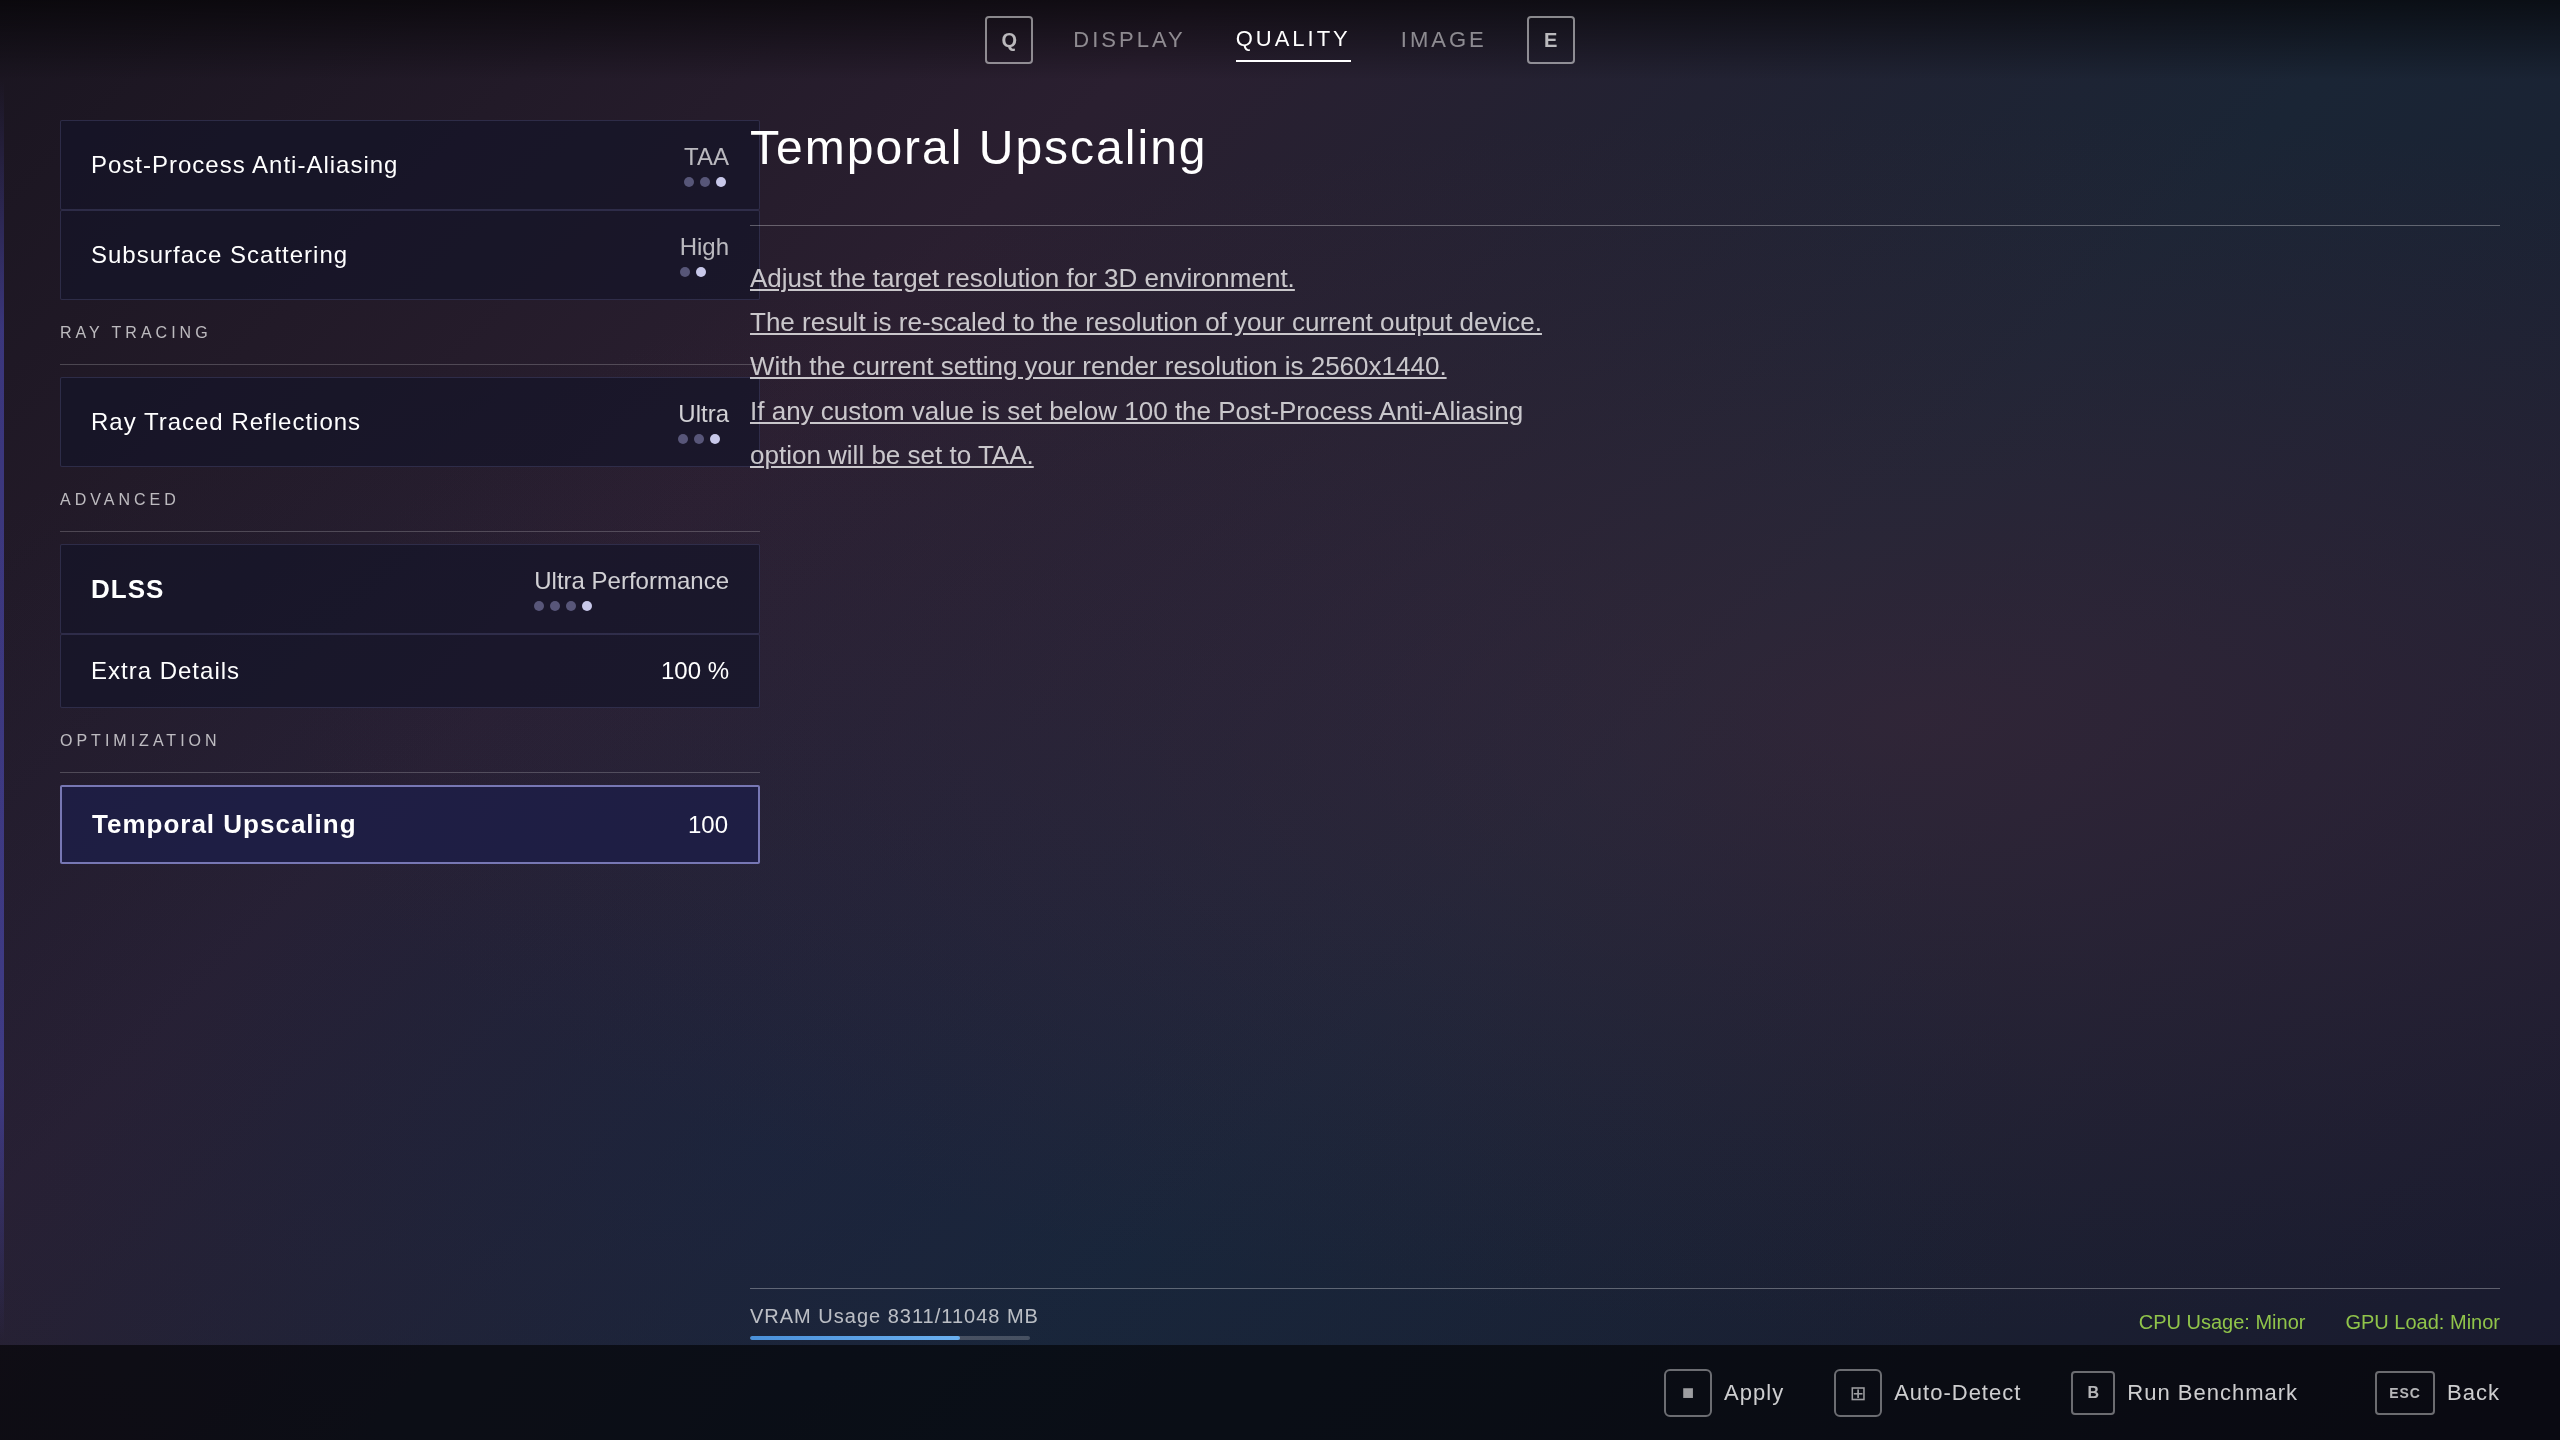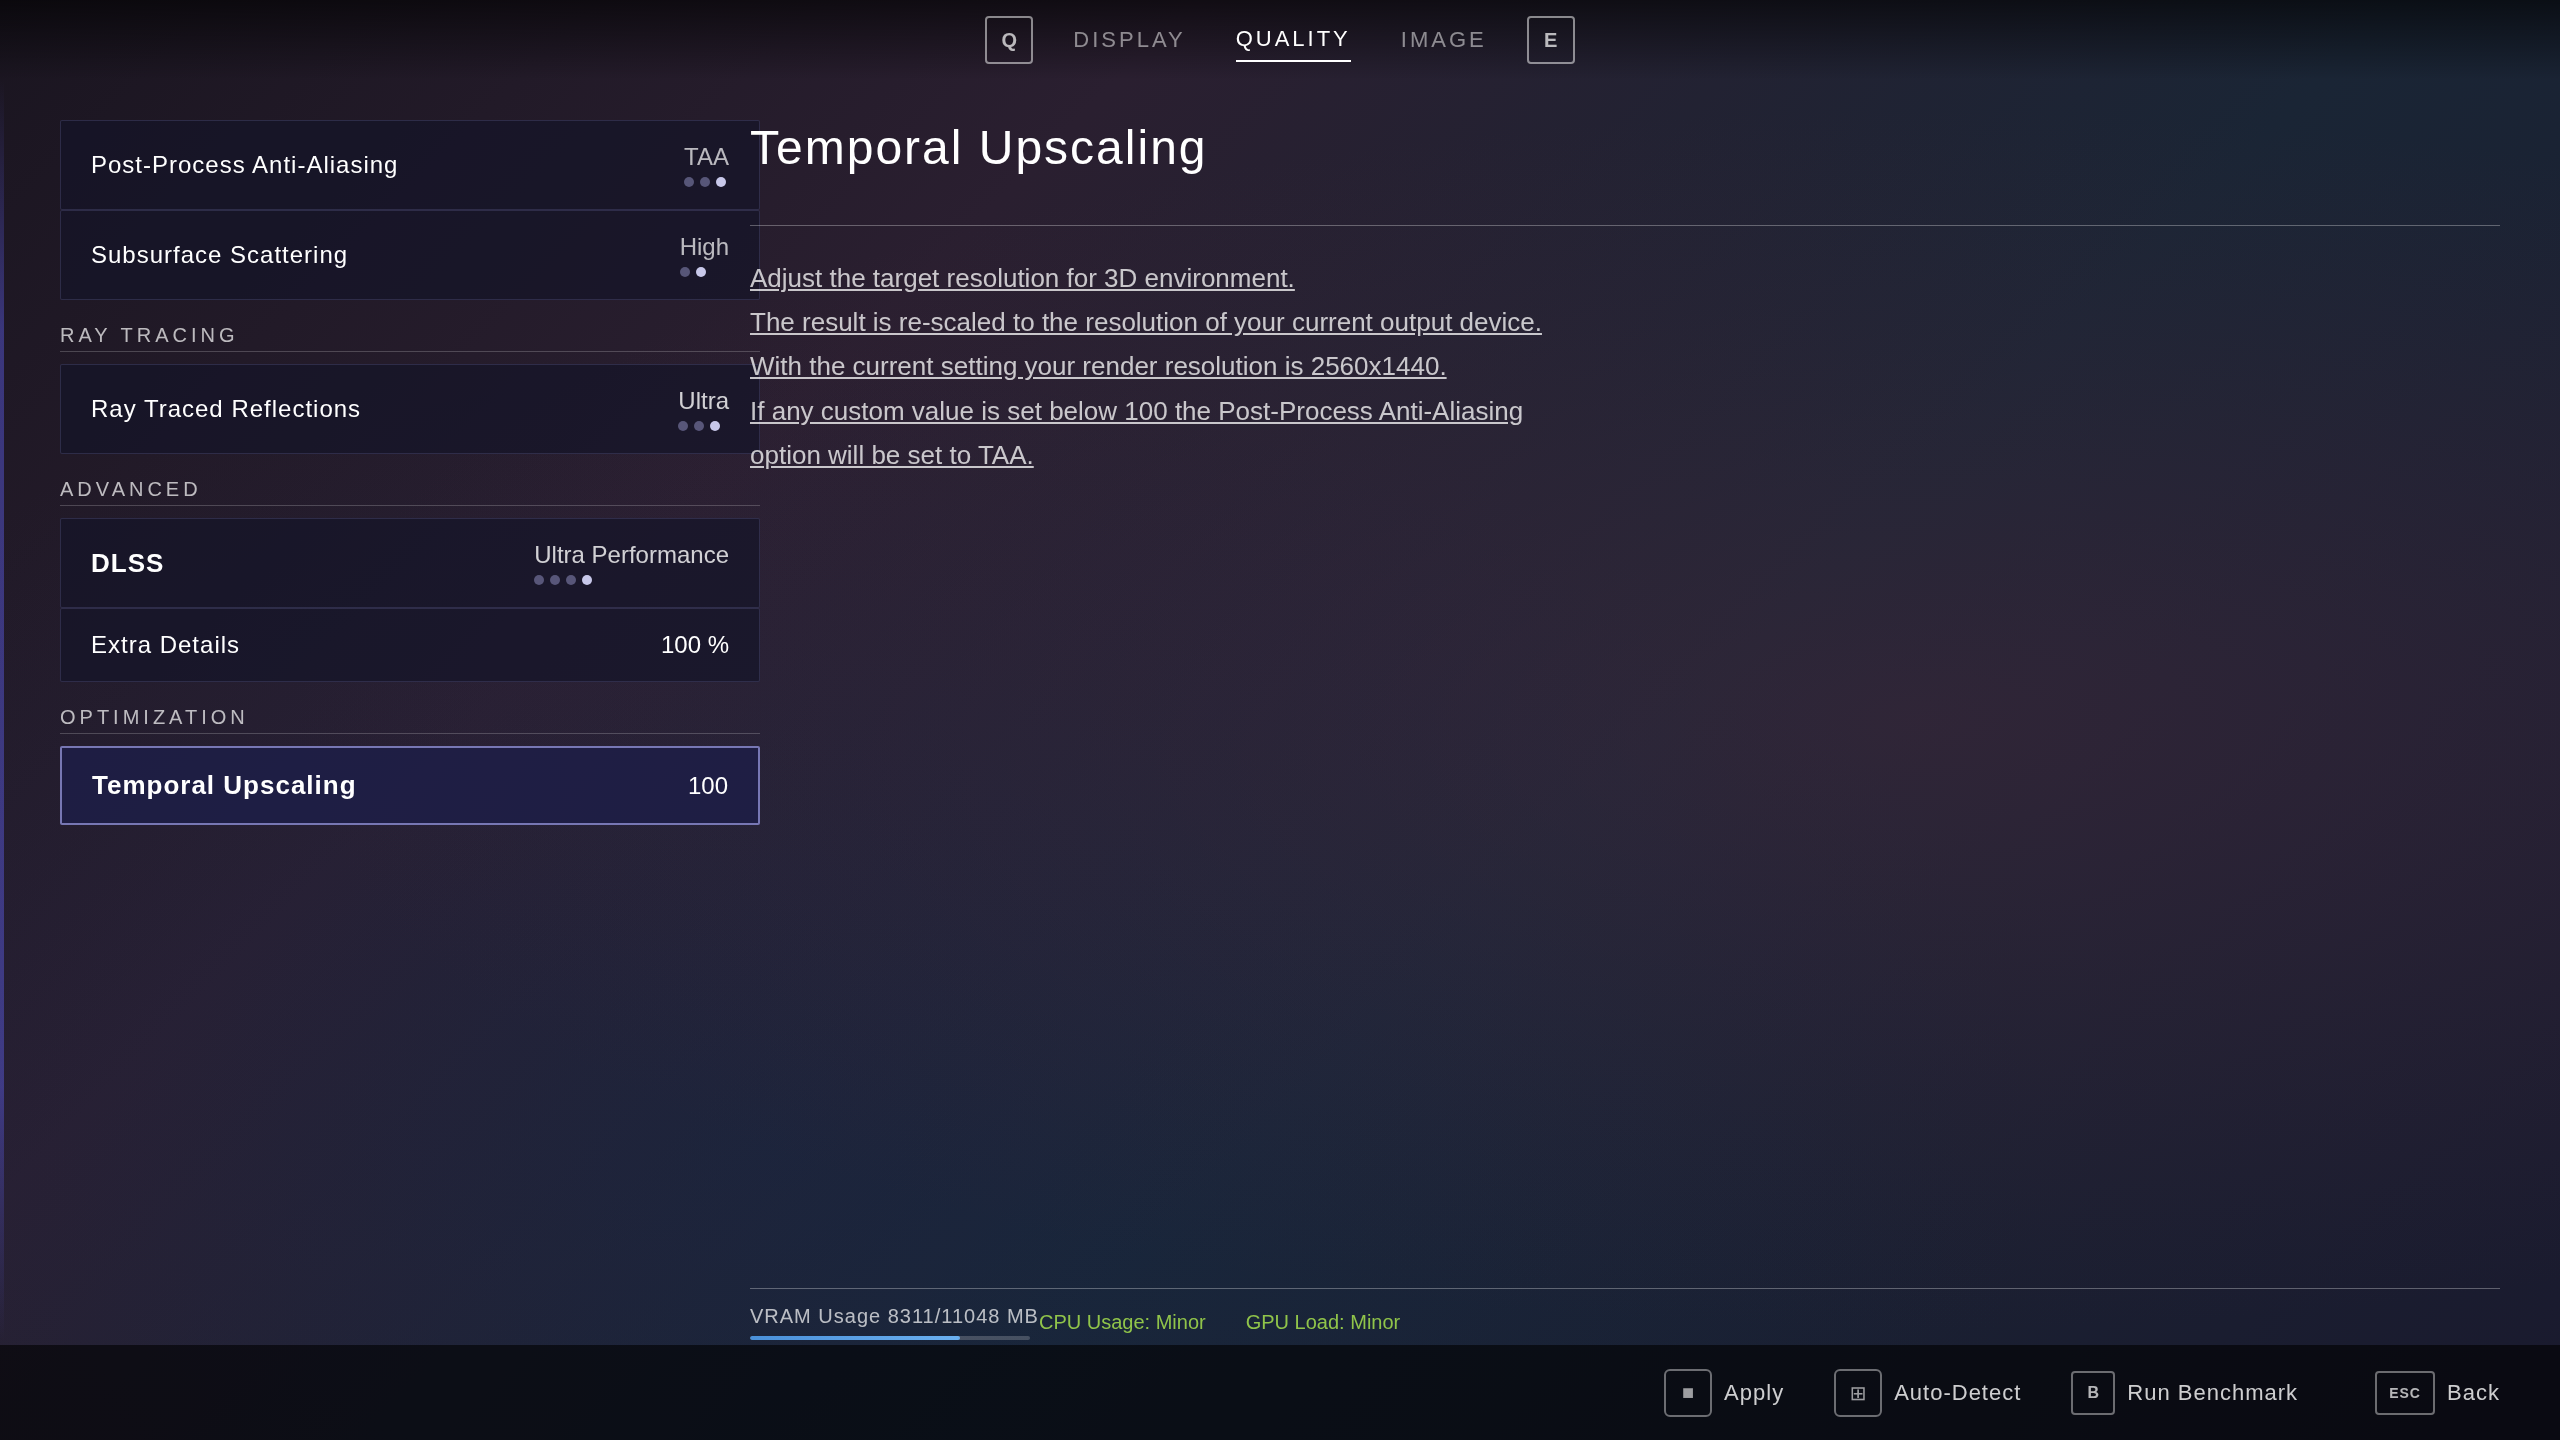--- a/index.html
+++ b/index.html
@@ -158,25 +158,25 @@
       background: rgba(150,150,200,0.5);
     }
 
     .dot.filled {
       background: rgba(220,220,255,0.9);
     }
 
     
     .section-header {
       color: rgba(255,255,255,0.7);
-      font-size: 20px;
+      font-size: 16px;
       letter-spacing: 4px;
       text-transform: uppercase;
       margin: 24px 0 12px 0;
-      padding-bottom: 4px;
+      padding-bottom: 22px;
       border-bottom: 1px solid rgba(255,255,255,0.2);
     }
 
     
     .right-panel {
       position: absolute;
       top: 80px;
       left: 750px;
       right: 60px;
       z-index: 10;
@@ -211,20 +211,21 @@
       left: 750px;
       right: 60px;
       z-index: 10;
     }
 
     .stats-bar-line {
       border-top: 1px solid rgba(255,255,255,0.3);
       padding-top: 16px;
       display: flex;
       align-items: center;
+      justify-content: space-between;
     }
 
     .vram-section {
       display: flex;
       flex-direction: column;
       gap: 8px;
     }
 
     .vram-text {
       color: rgba(255,255,255,0.7);

